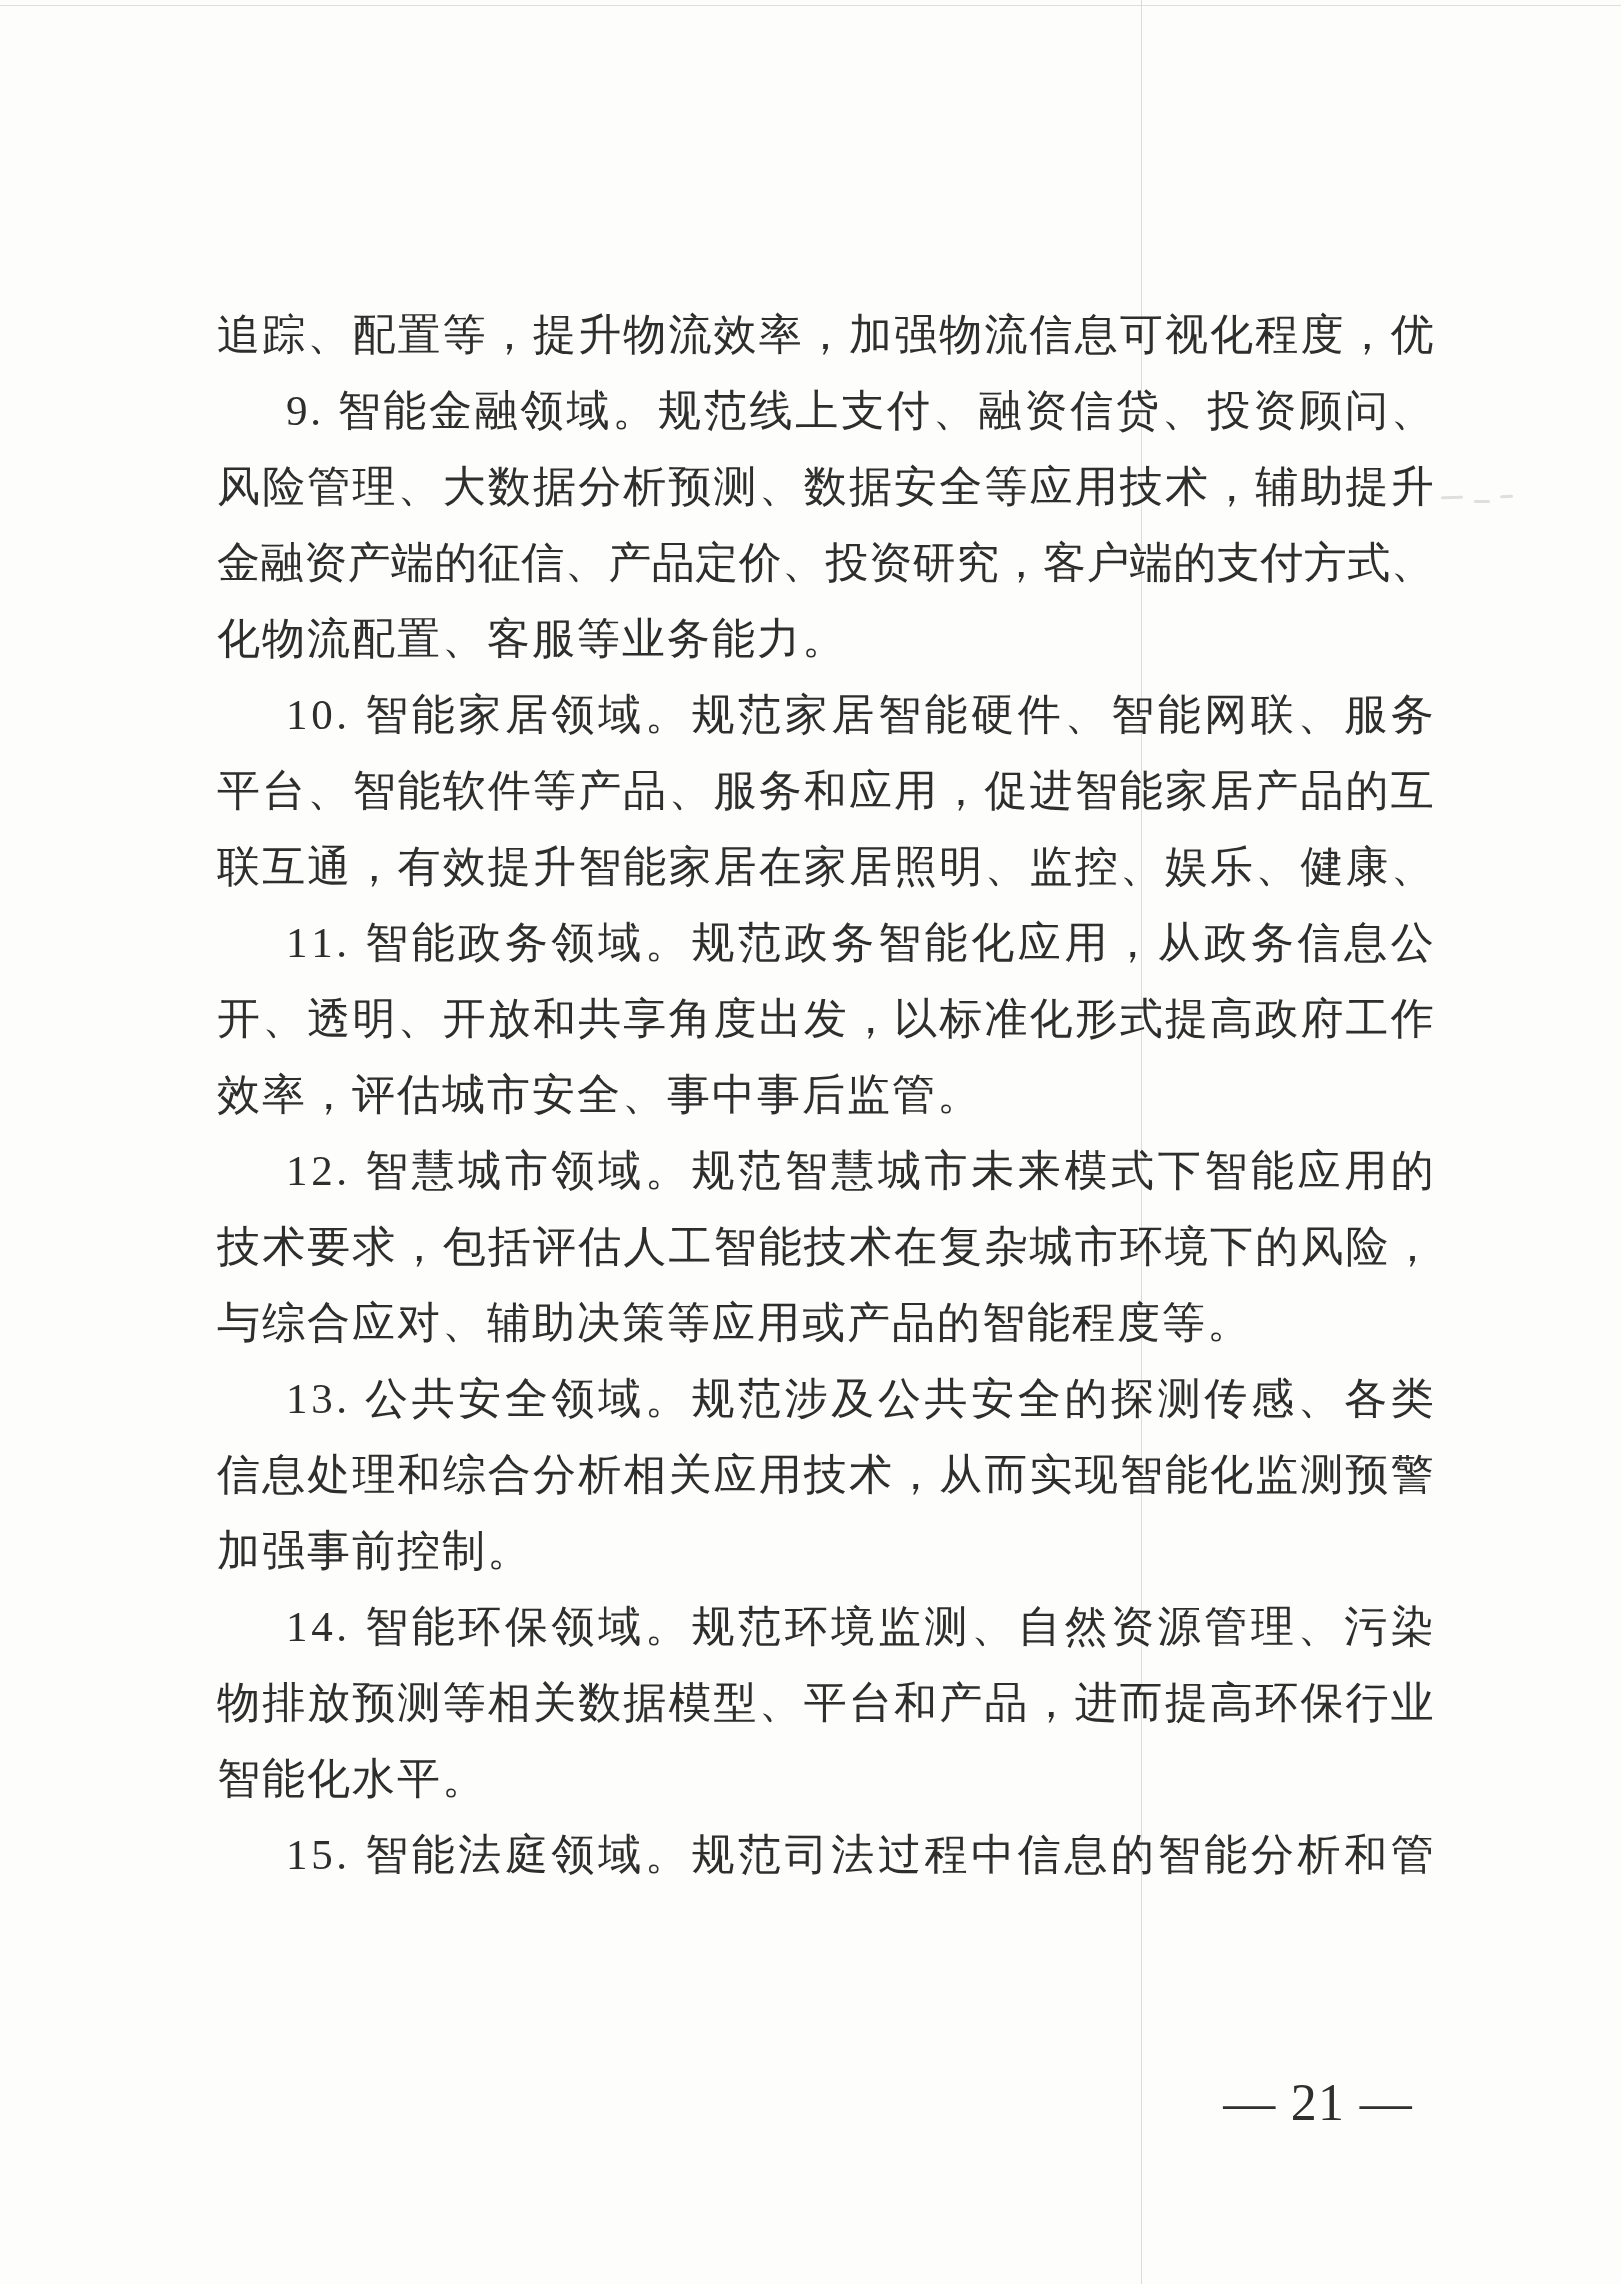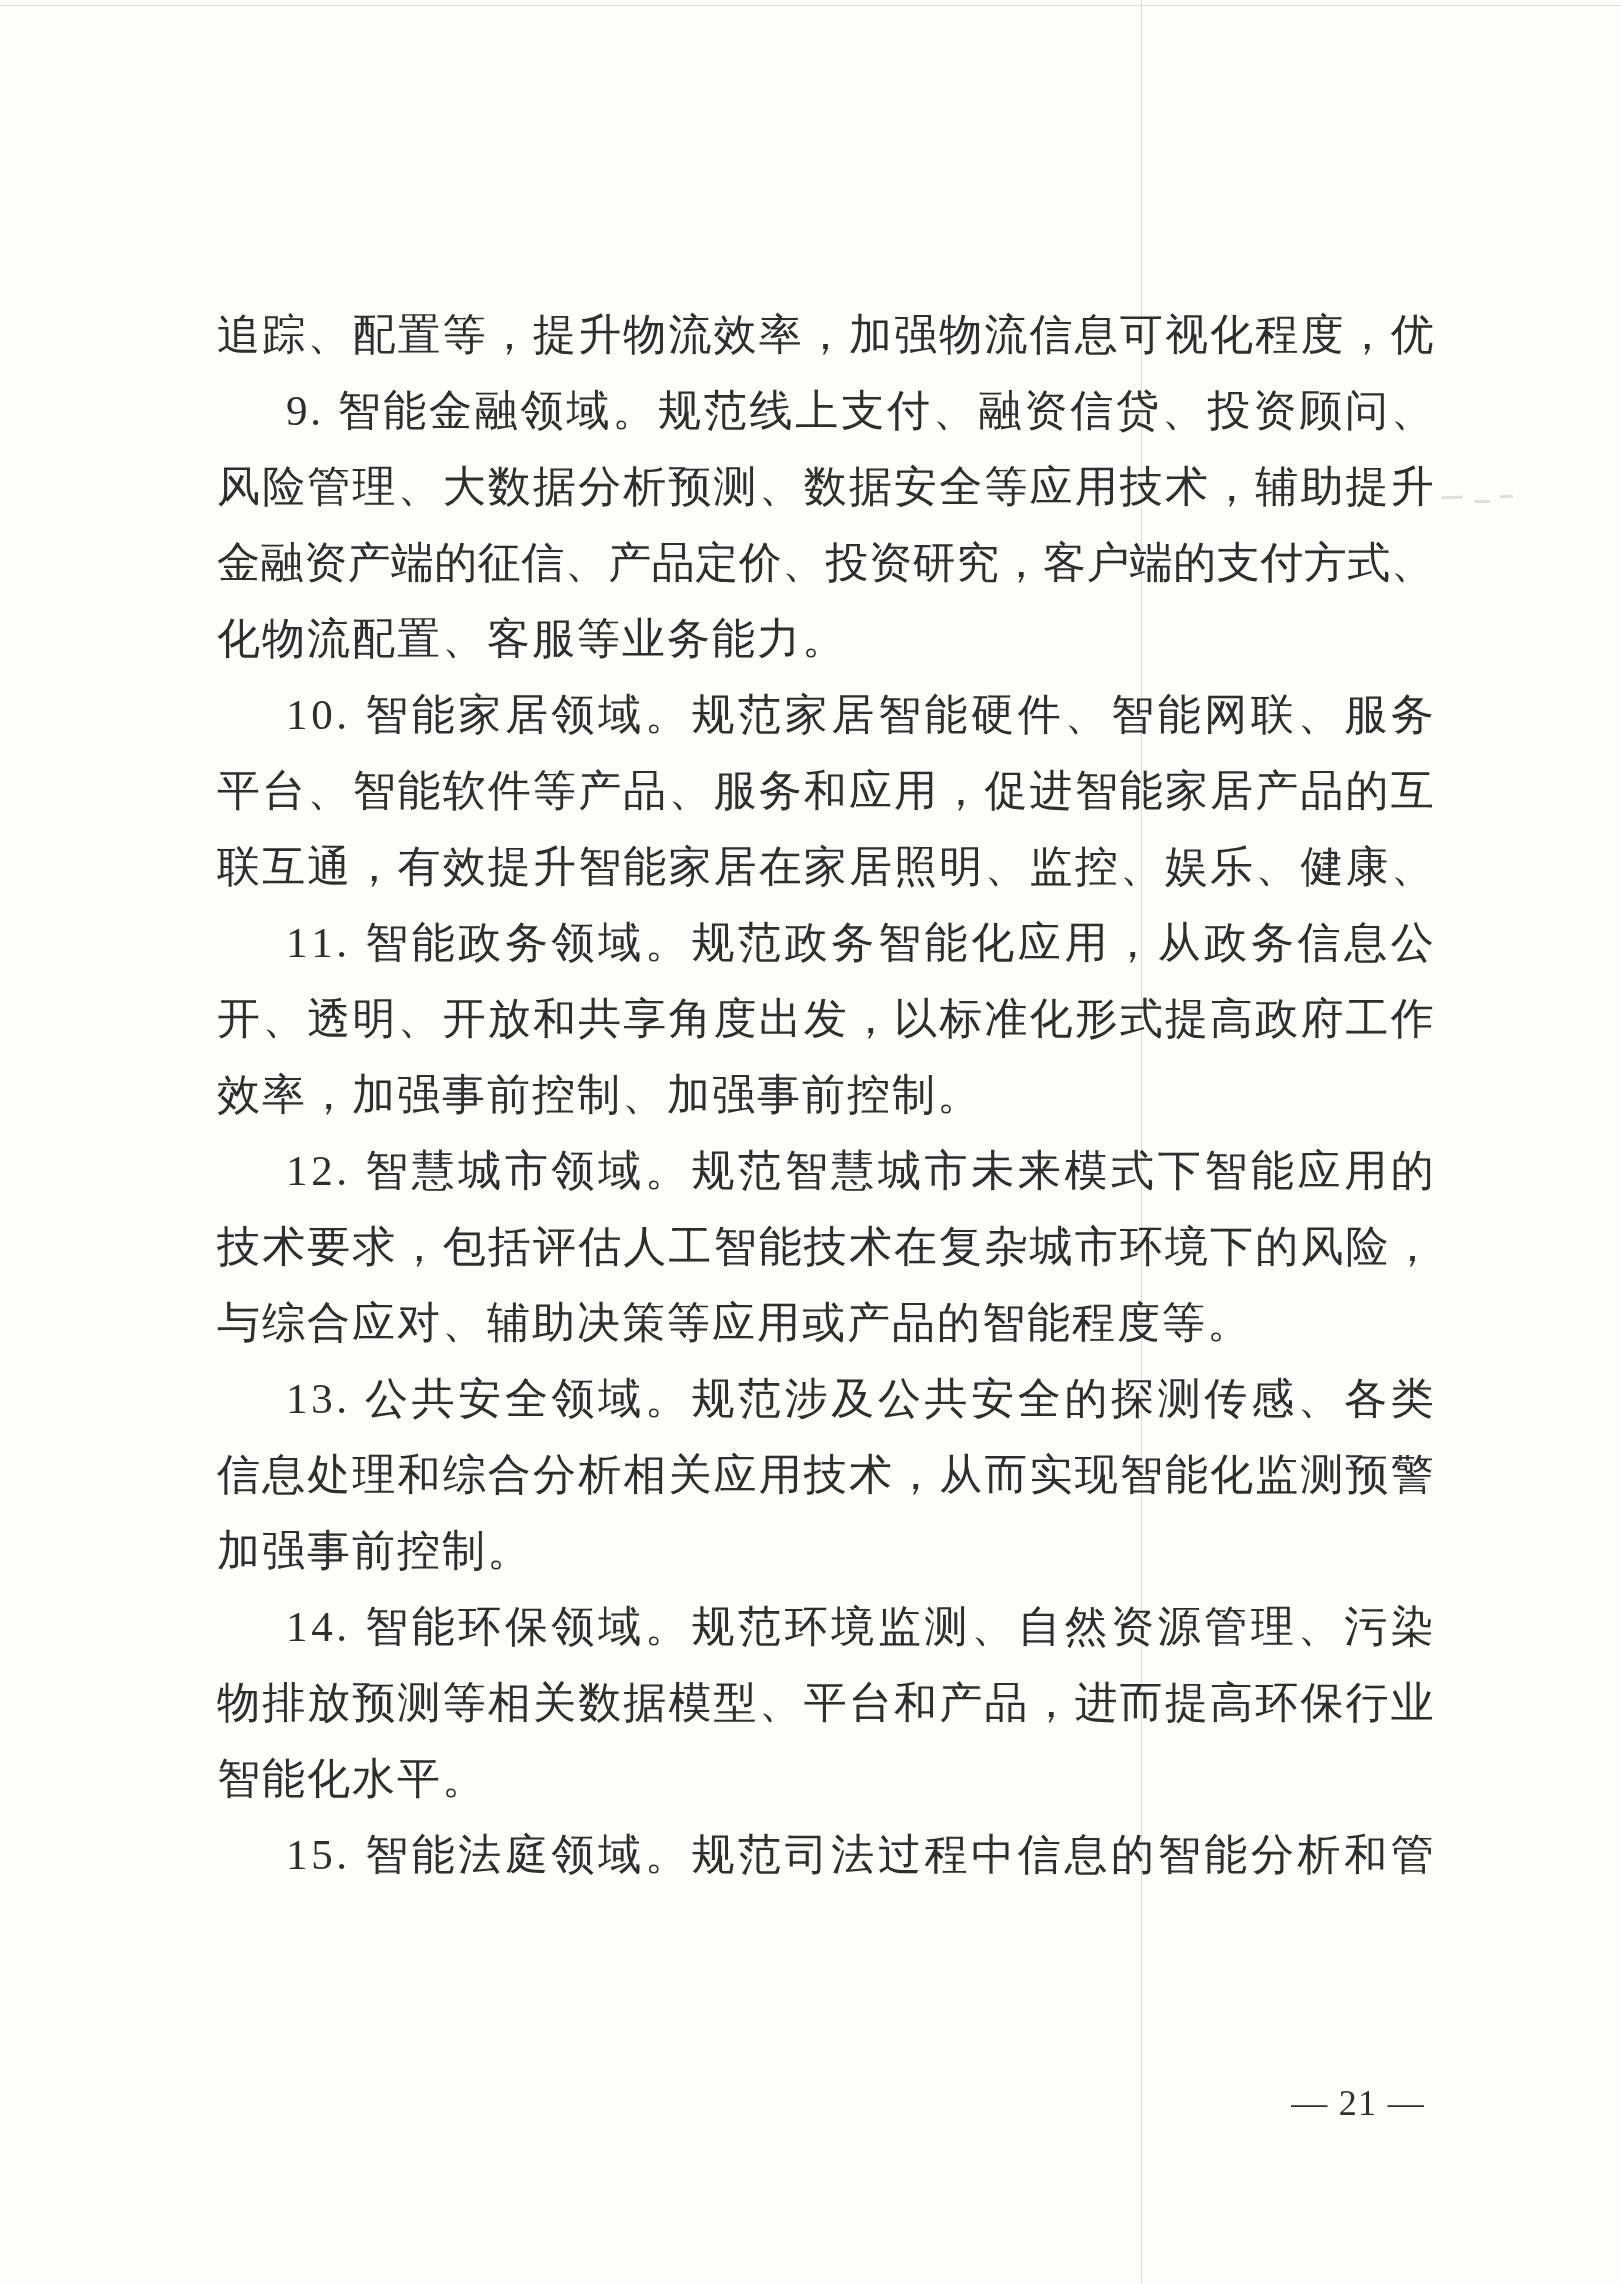--- a/index.html
+++ b/index.html
@@ -66,22 +66,22 @@
     letter-spacing: 0;
   }
   .line.indent {
     padding-left: 69px;
   }
 
   
   .page-number {
     position: absolute;
     top: 2080px;
-    right: 196px;
-    font-size: 36px;
+    right: 208px;
+    font-size: 52px;
     line-height: 46px;
     letter-spacing: 1.3px;
     color: #2f2f2f;
   }
 </style>
 </head>
 <body>
 
 <div class="page">
   <div class="scan-top-line"></div>
@@ -347,21 +347,21 @@
         <span>化</span>
         <span>形</span>
         <span>式</span>
         <span>提</span>
         <span>高</span>
         <span>政</span>
         <span>府</span>
         <span>工</span>
         <span>作</span>
       </div>
-      <div class="line">效率，加强事前控制、加强事前控制。</div>
+      <div class="line">效率，评估城市安全、事中事后监管。</div>
       <div class="line justify indent">
         <span>1</span>
         <span>2</span>
         <span>.</span>
         <span>&nbsp;</span>
         <span>智</span>
         <span>慧</span>
         <span>城</span>
         <span>市</span>
         <span>领</span>

